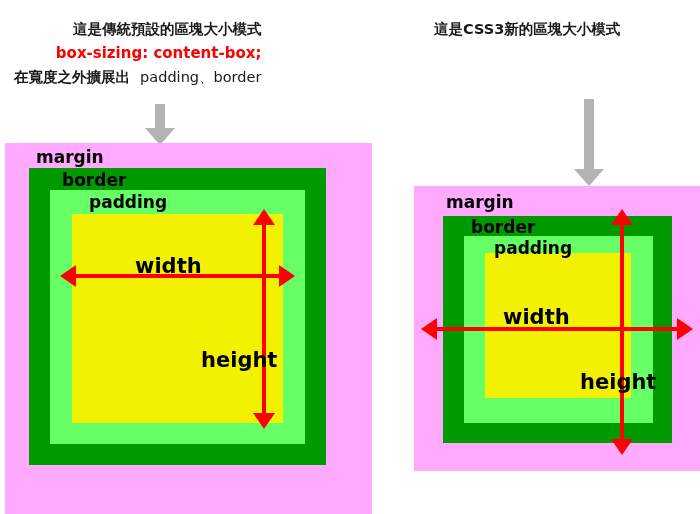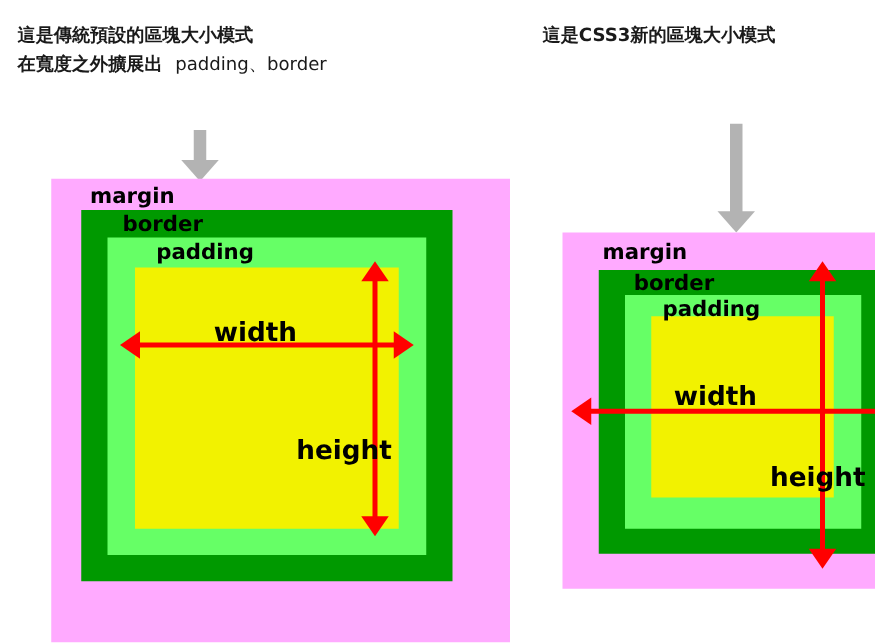--- a/index.html
+++ b/index.html
@@ -26,21 +26,21 @@
   .cap-code{
     font-size:15px;
     line-height:25px;
     color:#ff0000;
     font-weight:bold;
     white-space:nowrap;
     font-family:"DejaVu Sans","Liberation Sans",sans-serif;
   }
   .cap-line .lt{font-weight:normal;}
 
-  #caption-left{left:14px;top:18px;}
+  #caption-left{left:14px;top:18px;text-align:right;}
   #caption-right{left:434px;top:18px;}
 
   
   .gray-arrow{position:absolute;}
   .gray-arrow .shaft{
     position:absolute;
     background:#b3b3b3;
   }
   .gray-arrow .head{
     position:absolute;
@@ -51,21 +51,21 @@
   }
   #arrow-left{left:145px;top:104px;width:30px;height:41px;}
   #arrow-left .shaft{left:10px;top:0;width:10px;height:26px;}
   #arrow-left .head{left:0;top:24px;}
 
   #arrow-right{left:574px;top:99px;width:30px;height:87px;}
   #arrow-right .shaft{left:10px;top:0;width:10px;height:72px;}
   #arrow-right .head{left:0;top:70px;}
 
   
-  .boxmodel{position:absolute;margin-left:36px;}
+  .boxmodel{position:absolute;}
   .layer{position:absolute;}
   .layer-margin{background:#ffaaff;}
   .layer-border{background:#009900;}
   .layer-padding{background:#66ff66;}
   .layer-content{background:#f2f200;}
 
   .layer-label{
     position:absolute;
     font-size:17px;
     font-weight:bold;
@@ -125,20 +125,21 @@
   #box-right .dim-width{left:89px;top:120px;}
   #box-right .dim-height{left:166px;top:185px;}
 </style>
 </head>
 <body>
 
 <div class="stage">
 
   <div class="caption" id="caption-left">
     <div class="cap-line plain">這是傳統預設的區塊大小模式</div>
+    <div class="cap-code">box-sizing: content-box;</div>
     <div class="cap-line"><span>在寬度之外擴展出</span>&nbsp;&nbsp;<span class="lt">padding、border</span></div>
   </div>
 
   <div class="caption" id="caption-right">
     <div class="cap-line plain">這是CSS3新的區塊大小模式</div>
   </div>
 
   <div class="gray-arrow" id="arrow-left">
     <div class="shaft"></div>
     <div class="head"></div>

